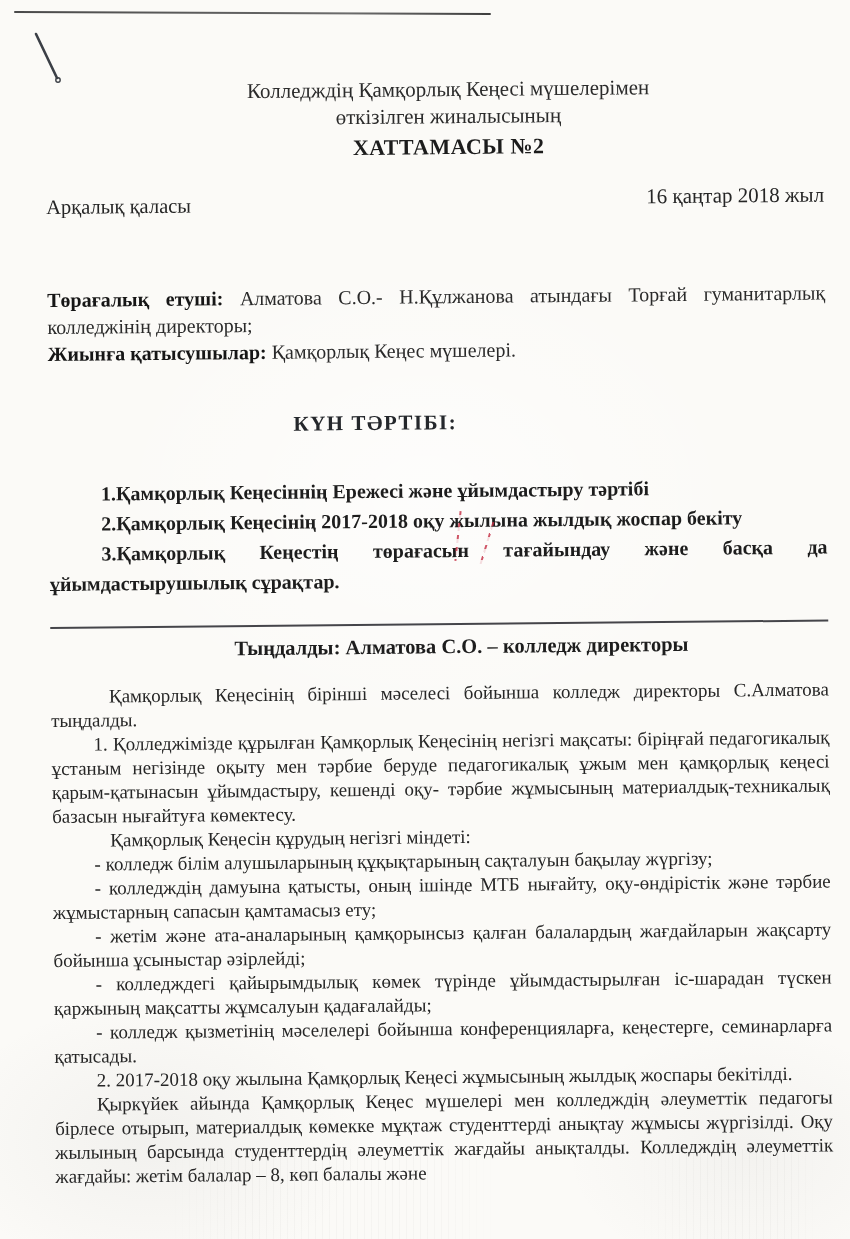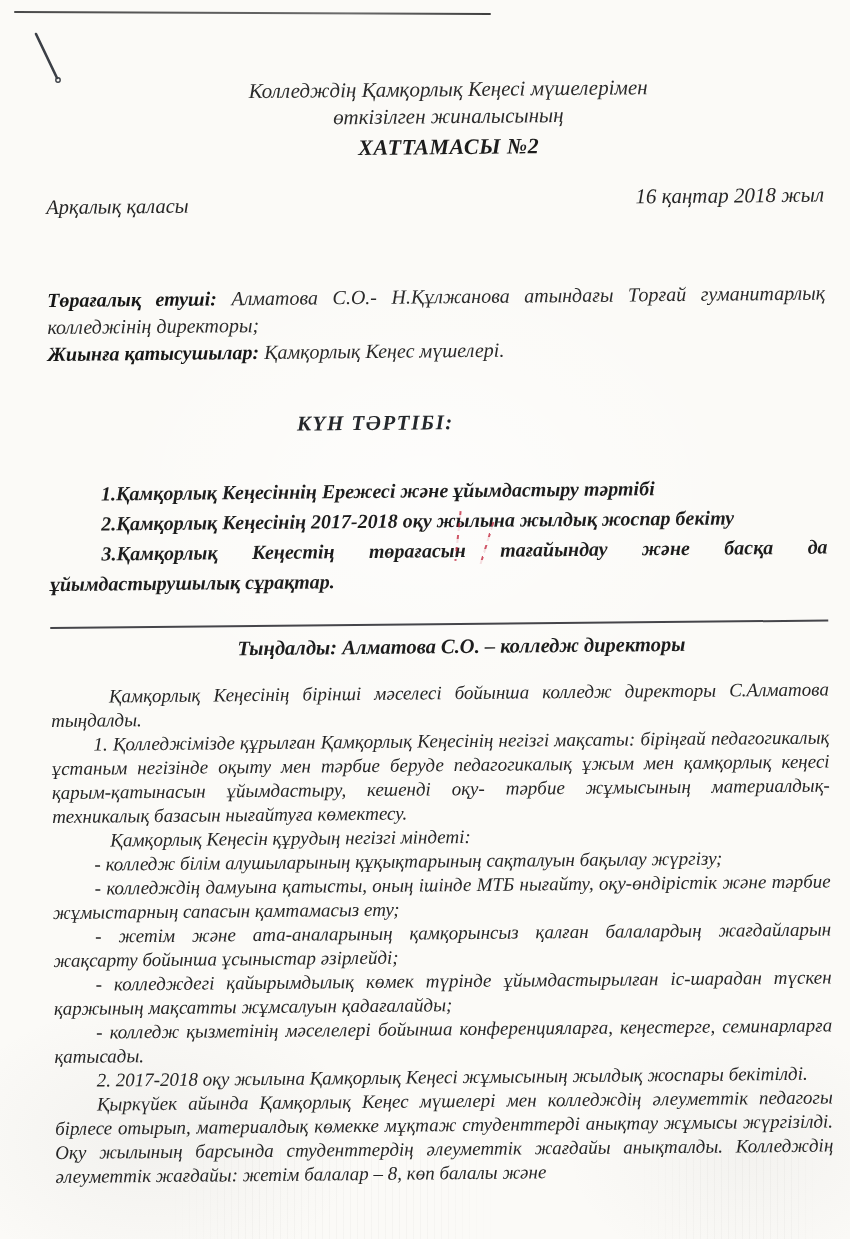--- a/index.html
+++ b/index.html
@@ -6,21 +6,21 @@
   body{
     width:850px;height:1239px;position:relative;overflow:hidden;
     background:
       radial-gradient(ellipse 300px 200px at 18% 92%, rgba(120,120,118,0.07), transparent 70%),
       radial-gradient(ellipse 260px 180px at 88% 93%, rgba(120,120,118,0.06), transparent 70%),
       radial-gradient(ellipse 400px 300px at 50% 40%, rgba(255,255,255,0.6), transparent 80%),
       #fbfaf7;
     font-family:"Liberation Serif","DejaVu Serif",serif;
     color:#222;
   }
-  .page{position:absolute;inset:0;font-style:italic;}
+  .page{position:absolute;inset:0;}
   
   .scan-noise{
     position:absolute;left:0;right:0;bottom:0;height:90px;
     background:
       repeating-linear-gradient(90deg, rgba(90,90,90,0.035) 0 1px, transparent 1px 7px);
     -webkit-mask-image:linear-gradient(90deg, transparent 0 170px, black 240px 430px, transparent 500px 640px, black 700px 790px, transparent 820px);
             mask-image:linear-gradient(90deg, transparent 0 170px, black 240px 430px, transparent 500px 640px, black 700px 790px, transparent 820px);
   }
   
   .top-artifact{

